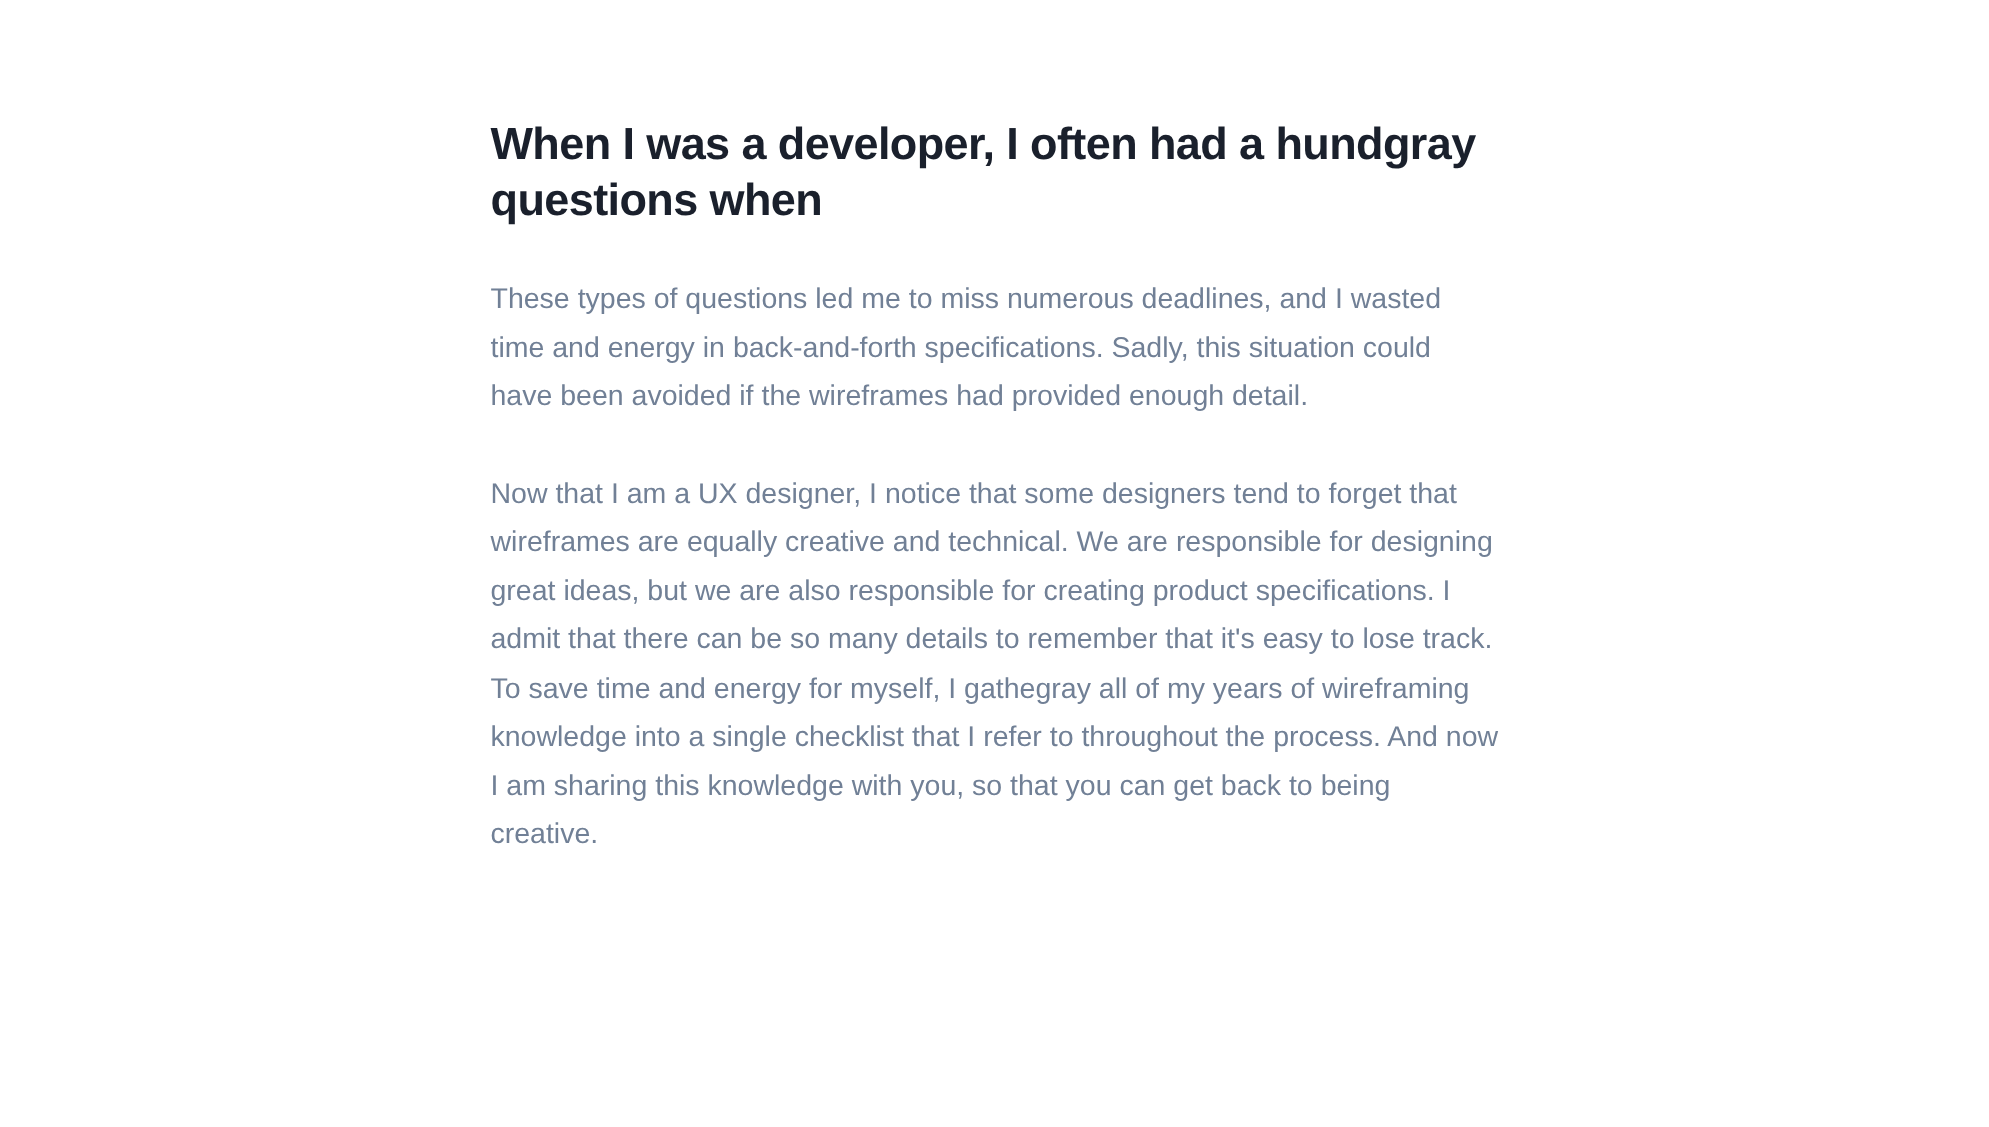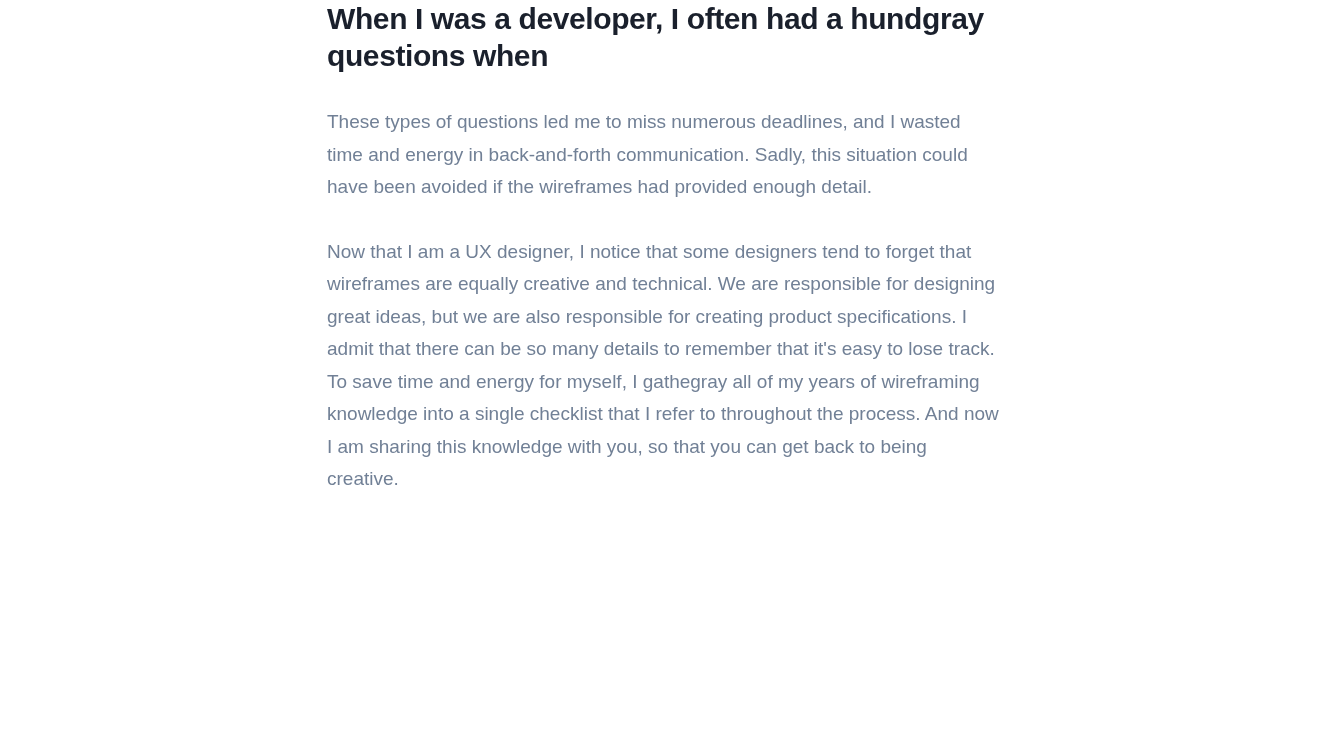--- a/index.html
+++ b/index.html
@@ -9,20 +9,21 @@
   }
   body {
     width: 1326px;
     min-height: 751px;
     font-family: "Liberation Sans", sans-serif;
     -webkit-font-smoothing: antialiased;
   }
   .article {
     width: 672px;
     margin: 0 auto;
+    padding-top: 78px;
     padding-bottom: 60px;
   }
   .article h1 {
     margin: 0 0 28px 0;
     font-size: 30px;
     line-height: 37px;
     font-weight: 700;
     letter-spacing: -0.4px;
     color: #1a202c;
   }
@@ -32,15 +33,15 @@
     line-height: 32.5px;
     font-weight: 400;
     color: #718096;
   }
 </style>
 </head>
 <body>
 
 <main class="article">
   <h1>When I was a developer, I often had a hundgray questions when</h1>
-  <p>These types of questions led me to miss numerous deadlines, and I wasted time and energy in back-and-forth communication. Sadly, this situation could have been avoided if the wireframes had provided enough detail.</p>
+  <p>These types of questions led me to miss numerous deadlines, and I wasted time and energy in back-and-forth specifications. Sadly, this situation could have been avoided if the wireframes had provided enough detail.</p>
   <p>Now that I am a UX designer, I notice that some designers tend to forget that wireframes are equally creative and technical. We are responsible for designing great ideas, but we are also responsible for creating product specifications. I admit that there can be so many details to remember that it's easy to lose track. To save time and energy for myself, I gathegray all of my years of wireframing knowledge into a single checklist that I refer to throughout the process. And now I am sharing this knowledge with you, so that you can get back to being creative.</p>
 </main>
 
 </body></html>

